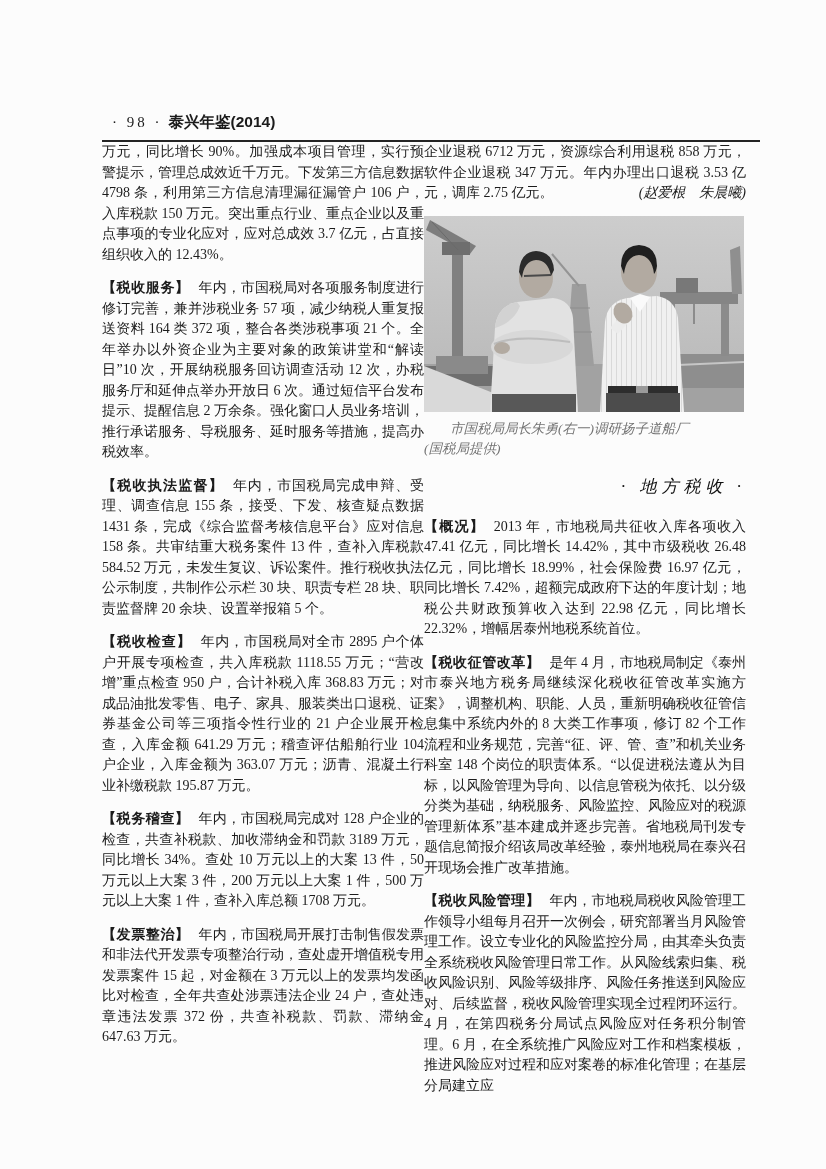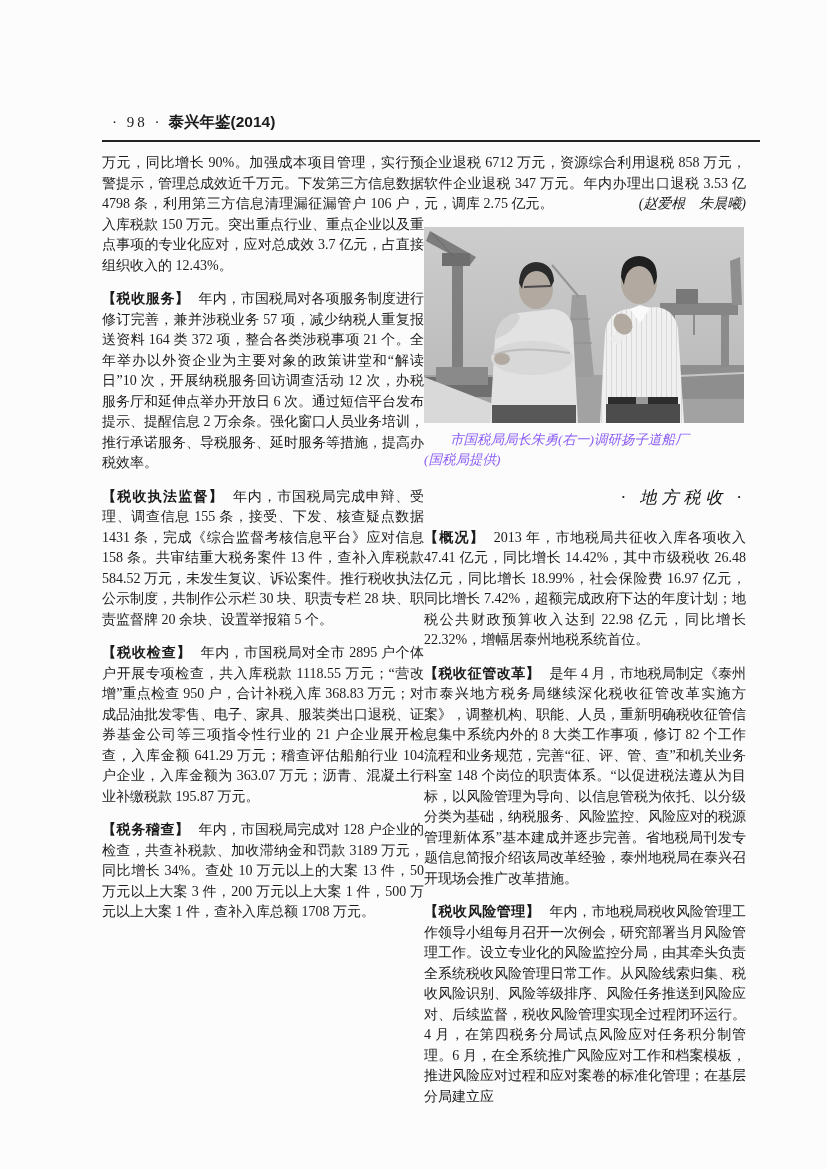--- a/index.html
+++ b/index.html
@@ -3,29 +3,29 @@
 <meta charset="utf-8">
 <style>
   html,body{margin:0;padding:0;background:#e8e8e8;}
   .page{position:relative;width:826px;height:1169px;background:#fcfcfc;overflow:hidden;
         font-family:"Liberation Serif","DejaVu Serif",serif;color:#1b1b1b;}
   .content{position:absolute;left:102px;top:112px;width:658px;}
   .pagehead{display:flex;align-items:baseline;padding-left:10px;font-size:15px;}
   .pagenum{letter-spacing:3px;font-family:"Liberation Serif","DejaVu Serif",serif;}
   .booktitle{margin-left:6px;font-family:"Liberation Sans","DejaVu Sans",sans-serif;font-weight:700;font-size:15.5px;}
   .rule{border:0;border-top:2px solid #242424;margin:7px 0 0 0;}
-  .cols{display:flex;gap:0;margin-top:11px;}
+  .cols{display:flex;gap:0;}
   .col{width:322px;}
   p.body{font-size:14px;line-height:20.5px;text-align:justify;margin:0 0 12px 0;}
   p.last{margin-bottom:0;}
   .etitle{font-family:"Liberation Sans","DejaVu Sans",sans-serif;font-weight:700;padding-right:9px;letter-spacing:.5px;}
   .byline{float:right;font-style:italic;font-size:14px;}
   figure.photo{margin:3px 0 12px 0;width:320px;}
   .photo svg{display:block;width:320px;height:196px;}
-  figcaption{font-style:italic;font-size:13.5px;line-height:20px;margin-top:7px;color:#8b5cf6;}
+  figcaption{font-style:italic;font-size:13.5px;line-height:20px;margin-top:7px;color:#737373;}
   .cap1{padding-left:26px;}
   .cap2{text-align:left;padding-right:16px;}
   h2.sectitle{font-style:italic;font-weight:400;font-size:17px;text-align:right;
               letter-spacing:5px;margin:16px 0 18px 0;color:#111;
               font-family:"Liberation Serif","DejaVu Serif",serif;}
 </style>
 </head>
 <body>
 
 <div class="page">
@@ -43,20 +43,21 @@
         <p class="body">万元，同比增长 90%。加强成本项目管理，实行预警提示，管理总成效近千万元。下发第三方信息数据 4798 条，利用第三方信息清理漏征漏管户 106 户，入库税款 150 万元。突出重点行业、重点企业以及重点事项的专业化应对，应对总成效 3.7 亿元，占直接组织收入的 12.43%。</p>
 
         <p class="body"><span class="etitle">【税收服务】</span><span>年内，市国税局对各项服务制度进行修订完善，兼并涉税业务 57 项，减少纳税人重复报送资料 164 类 372 项，整合各类涉税事项 21 个。全年举办以外资企业为主要对象的政策讲堂和“解读日”10 次，开展纳税服务回访调查活动 12 次，办税服务厅和延伸点举办开放日 6 次。通过短信平台发布提示、提醒信息 2 万余条。强化窗口人员业务培训，推行承诺服务、导税服务、延时服务等措施，提高办税效率。</span></p>
 
         <p class="body"><span class="etitle">【税收执法监督】</span><span>年内，市国税局完成申辩、受理、调查信息 155 条，接受、下发、核查疑点数据 1431 条，完成《综合监督考核信息平台》应对信息 158 条。共审结重大税务案件 13 件，查补入库税款 584.52 万元，未发生复议、诉讼案件。推行税收执法公示制度，共制作公示栏 30 块、职责专栏 28 块、职责监督牌 20 余块、设置举报箱 5 个。</span></p>
 
         <p class="body"><span class="etitle">【税收检查】</span><span>年内，市国税局对全市 2895 户个体户开展专项检查，共入库税款 1118.55 万元；“营改增”重点检查 950 户，合计补税入库 368.83 万元；对成品油批发零售、电子、家具、服装类出口退税、证券基金公司等三项指令性行业的 21 户企业展开检查，入库金额 641.29 万元；稽查评估船舶行业 104 户企业，入库金额为 363.07 万元；沥青、混凝土行业补缴税款 195.87 万元。</span></p>
 
         <p class="body"><span class="etitle">【税务稽查】</span><span>年内，市国税局完成对 128 户企业的检查，共查补税款、加收滞纳金和罚款 3189 万元，同比增长 34%。查处 10 万元以上的大案 13 件，50 万元以上大案 3 件，200 万元以上大案 1 件，500 万元以上大案 1 件，查补入库总额 1708 万元。</span></p>
 
+        <p class="body"><span class="etitle">【发票整治】</span><span>年内，市国税局开展打击制售假发票和非法代开发票专项整治行动，查处虚开增值税专用发票案件 15 起，对金额在 3 万元以上的发票均发函比对检查，全年共查处涉票违法企业 24 户，查处违章违法发票 372 份，共查补税款、罚款、滞纳金 647.63 万元。</span></p>
 
       </div>
 
       <div class="col">
         <p class="body"><span>企业退税 6712 万元，资源综合利用退税 858 万元，软件企业退税 347 万元。年内办理出口退税 3.53 亿元，调库 2.75 亿元。</span><span class="byline">(赵爱根　朱晨曦)</span></p>
 
         <figure class="photo">
           <svg viewBox="0 0 320 196" role="img">
             <defs>
               <linearGradient id="sky" x1="0" y1="0" x2="0" y2="1">

